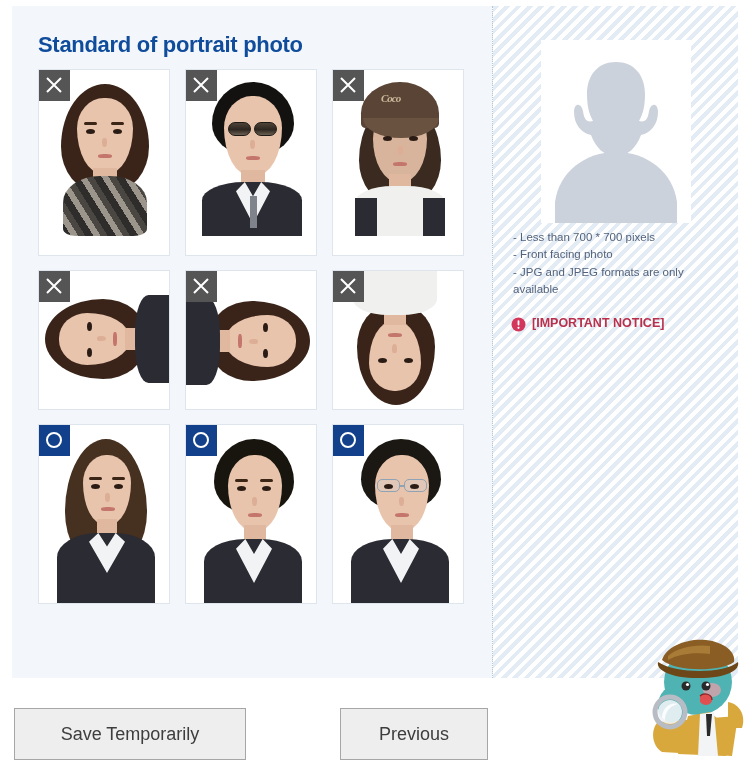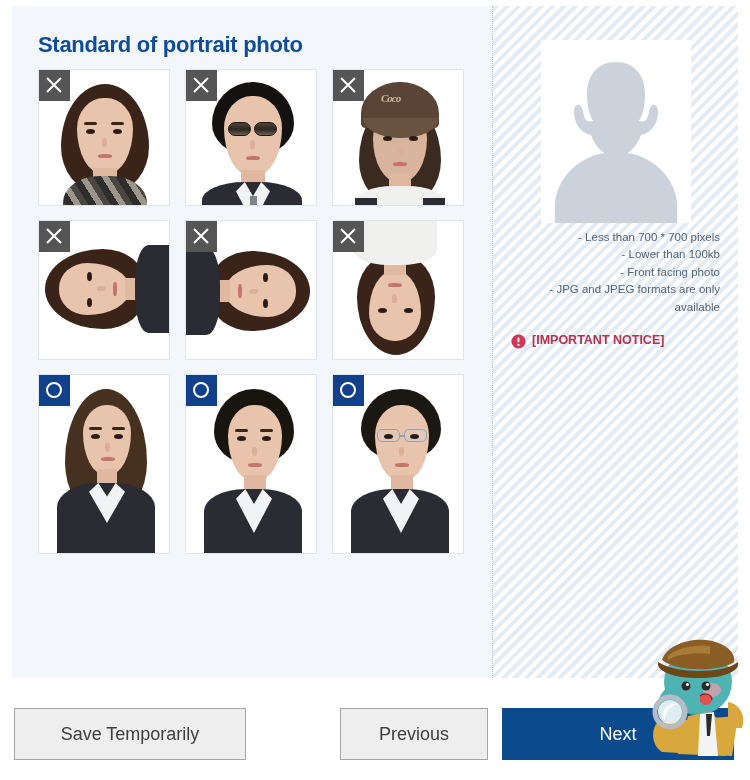--- a/index.html
+++ b/index.html
@@ -52,21 +52,21 @@
     column-gap: 15px;
     row-gap: 14px;
   }
   .sample-cell {
     position: relative;
     background: #ffffff;
     border: 1px solid #dfe5ec;
     box-sizing: border-box;
     overflow: hidden;
   }
-  .sample-cell.tall { height: 137px; }
+  .sample-cell.tall { height: 187px; }
   .sample-cell.short { height: 140px; }
   .sample-cell.tallest { height: 180px; }
 
   .badge {
     position: absolute;
     left: -1px;
     top: -1px;
     width: 32px;
     height: 32px;
     z-index: 4;
@@ -248,21 +248,20 @@
     cursor: pointer;
   }
 
   #requirements {
     list-style: none;
     margin: 6px 0 0 0;
     padding: 0 0 0 2px;
     font-size: 11.5px;
     color: #53637c;
     line-height: 1.52;
-    text-align: right;
   }
   #requirements li::before { content: "- "; }
 
   #notice {
     margin-top: 16px;
     display: flex;
     gap: 6px;
     align-items: flex-start;
   }
   #notice-icon { flex: 0 0 auto; margin-top: 2px; }
@@ -543,21 +542,20 @@
                  C117 63 110 62 108 71 C107 78 105 83 98 81
                  C102 74 104 66 104 54 C104 35 93 22 75 22 Z" fill="#ccd2dc"></path>
         <path d="M75 112 C44 112 18 132 14 162 L14 183 L136 183 L136 162
                  C132 132 106 112 75 112 Z" fill="#ccd2dc"></path>
       </svg>
     </div>
 
 
     <ul id="requirements">
       <li>Less than 700 * 700 pixels</li>
-      <li>Lower than 100kb</li>
       <li>Front facing photo</li>
       <li>JPG and JPEG formats are only available</li>
     </ul>
 
     <div id="notice">
       <span id="notice-icon">
         <svg width="15" height="15" viewBox="0 0 15 15">
           <circle cx="7.5" cy="7.5" r="7" fill="#d2365a"></circle>
           <rect x="6.6" y="3.2" width="1.8" height="5.2" rx="0.9" fill="#ffffff"></rect>
           <circle cx="7.5" cy="10.8" r="1.1" fill="#ffffff"></circle>
@@ -593,14 +591,13 @@
       <path d="M60 84 L74 82 L78 126 L58 126 Z" fill="#f2f4f6"></path>
       <path d="M66 84 L72 84 L70 106 L67 106 Z" fill="#2a2a2a"></path>
       <path d="M88 72 C100 74 106 86 102 98 L88 98 Z" fill="#d8a83c"></path>
     </g>
   </svg>
 </div>
 
 <div id="footer">
   <button class="btn secondary" id="previous-button">Previous</button>
   <button class="btn secondary" id="save-temporarily-button">Save Temporarily</button>
-  <button class="btn primary" id="next-button">Next</button>
 </div>
 
 </body></html>

